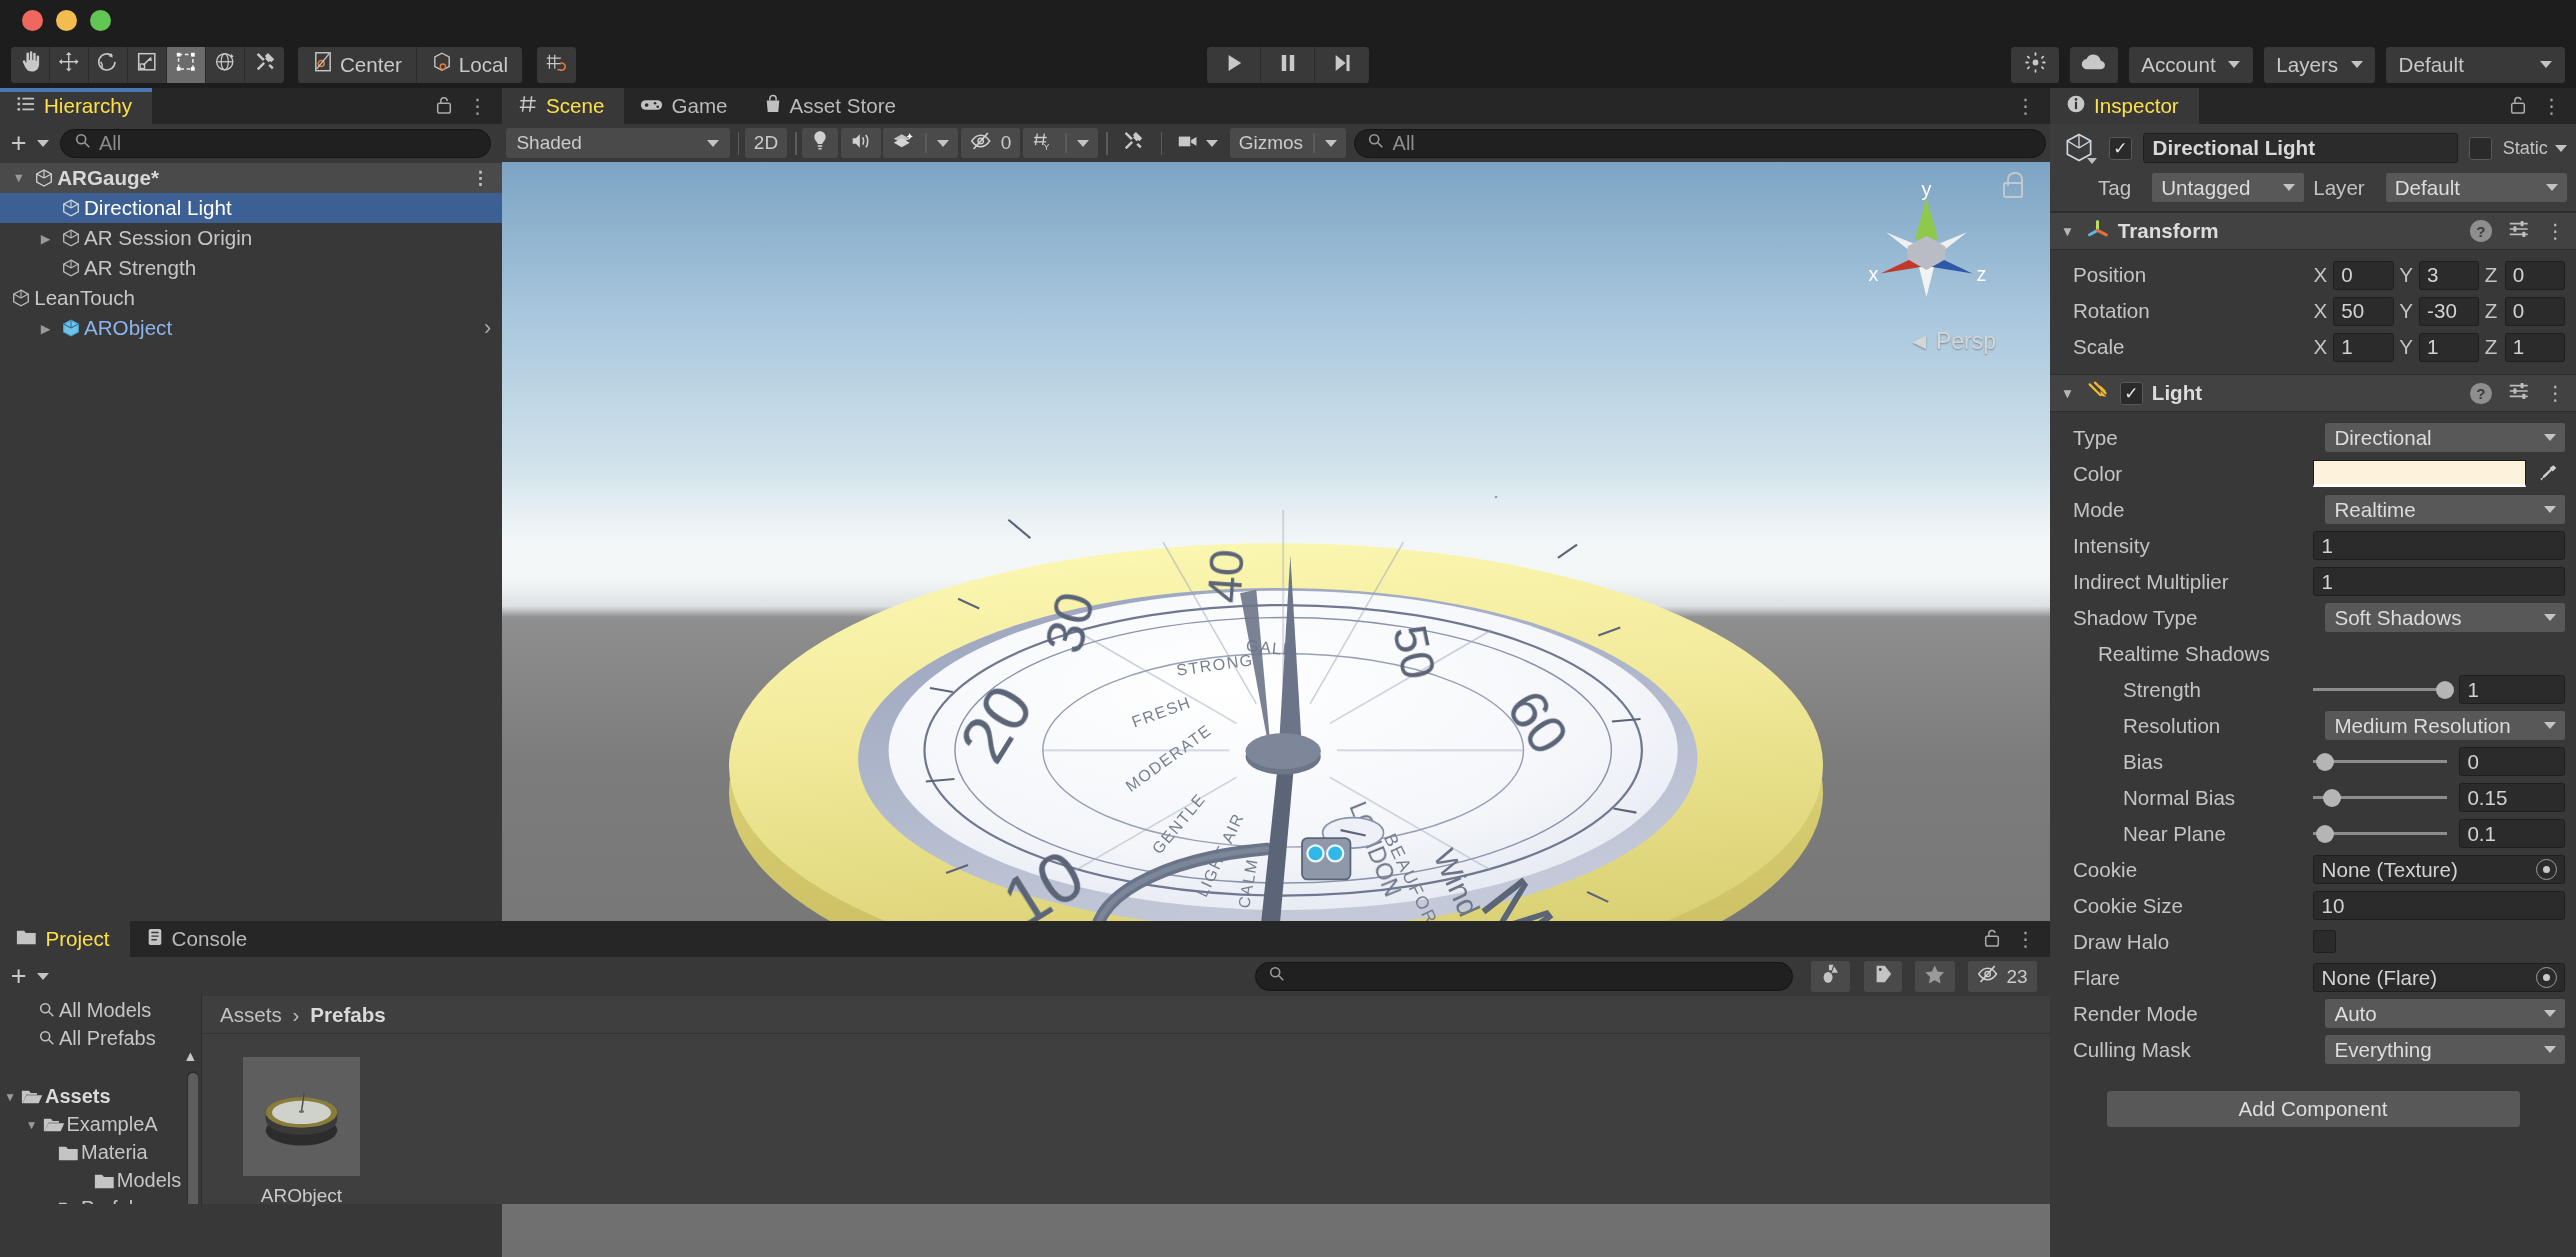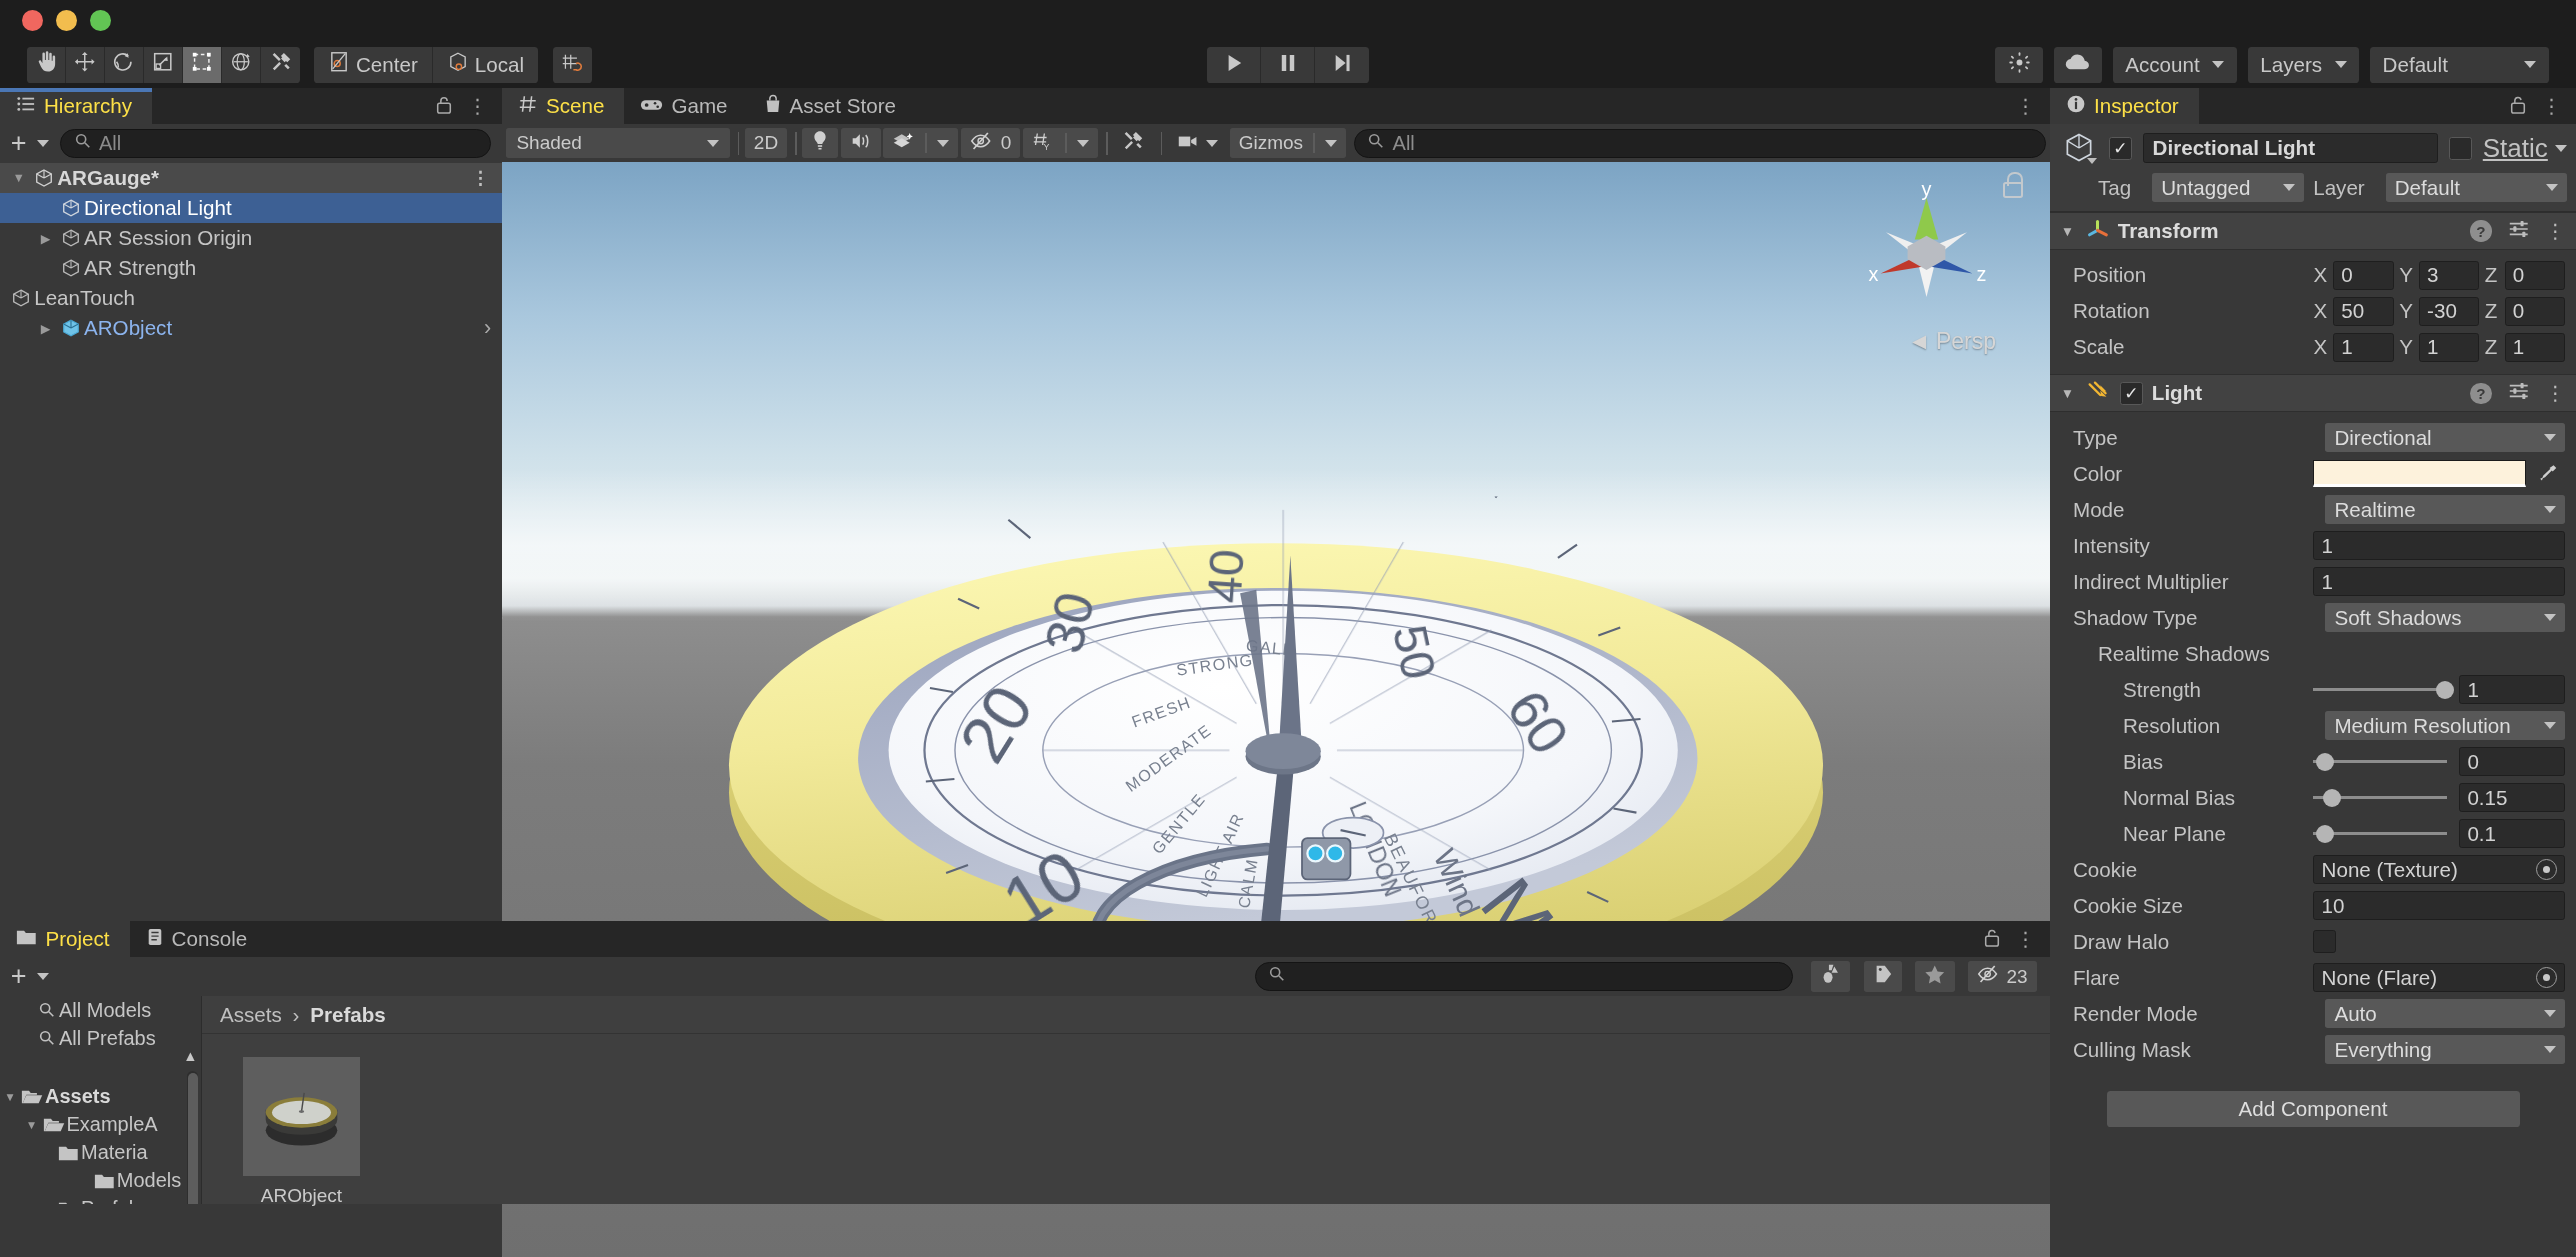--- a/index.html
+++ b/index.html
@@ -34,21 +34,21 @@
   }
   .unity-doc-icon::after {
     content: ""; position: absolute; left: 4.5px; top: 7.2px; width: 11.7px; height: 11.7px;
     background: #2a2a2a;
     clip-path: polygon(50% 0%, 100% 27%, 100% 75%, 50% 100%, 0% 75%, 0% 27%);
   }
 
   
   .toolbar {
     height: 47px; flex: 0 0 47px; background: #1d1d1d;
-    display: flex; align-items: center; padding: 0 27px; gap: 0;
+    display: flex; align-items: center; padding: 0 11px; gap: 0;
   }
   .tgroup { display: flex; align-items: center; }
   .tbtn {
     height: 36px; min-width: 39px; background: #393939; border: none;
     display: flex; align-items: center; justify-content: center;
     color: #c8c8c8; font-size: 20px; padding: 0 8px; cursor: default;
     border-right: 0.9px solid #2a2a2a;
   }
   .tbtn:first-child { border-radius: 3.6px 0 0 3.6px; }
   .tbtn:last-child { border-radius: 0 3.6px 3.6px 0; border-right: none; }
@@ -224,21 +224,21 @@
   .ih-cube { width: 39px; flex: 0 0 39px; display: flex; align-items: center; justify-content: center; position: relative; }
   .ih-cube::after { content: ""; position: absolute; right: 0.9px; bottom: 0.9px;
     border-left: 5.4px solid transparent; border-right: 5.4px solid transparent; border-top: 6.3px solid #bdbdbd; }
   .cbox { width: 23px; height: 23px; background: #2a2a2a; border: 0.9px solid #585858; border-radius: 2.7px;
     display: flex; align-items: center; justify-content: center; color: #e6e6e6; font-size: 17px; flex: 0 0 23px; }
   .cbox.empty { color: transparent; }
   .nm-field {
     flex: 1 1 auto; height: 30.5px; background: #2b2b2b; border: 0.9px solid #1e1e1e; border-radius: 2.7px;
     display: flex; align-items: center; padding: 0 9px; font-size: 20.6px; font-weight: bold; color: #d8d8d8; min-width: 0;
   }
-  .static-lbl { font-size: 26px; color: #c2c2c2; display: flex; align-items: center; gap: 7.2px; text-decoration: underline; }
+  .static-lbl { font-size: 18px; color: #c2c2c2; display: flex; align-items: center; gap: 7.2px; }
   .ih-row2 { display: flex; align-items: center; gap: 9px; margin-top: 8px; padding-left: 39px; }
   .ih-row2 .lab { font-size: 20.6px; color: #c2c2c2; }
   .dd {
     height: 29px; background: #585858; border-radius: 2.7px; display: flex; align-items: center;
     justify-content: space-between; padding: 0 9px; font-size: 20.6px; color: #dcdcdc; gap: 9px; margin-left: 12px;
   }
   .comp-head {
     height: 38px; background: #424242; display: flex; align-items: center; gap: 9px;
     padding: 0 10.8px; border-top: 0.9px solid #2e2e2e; border-bottom: 0.9px solid #2e2e2e;
   }

